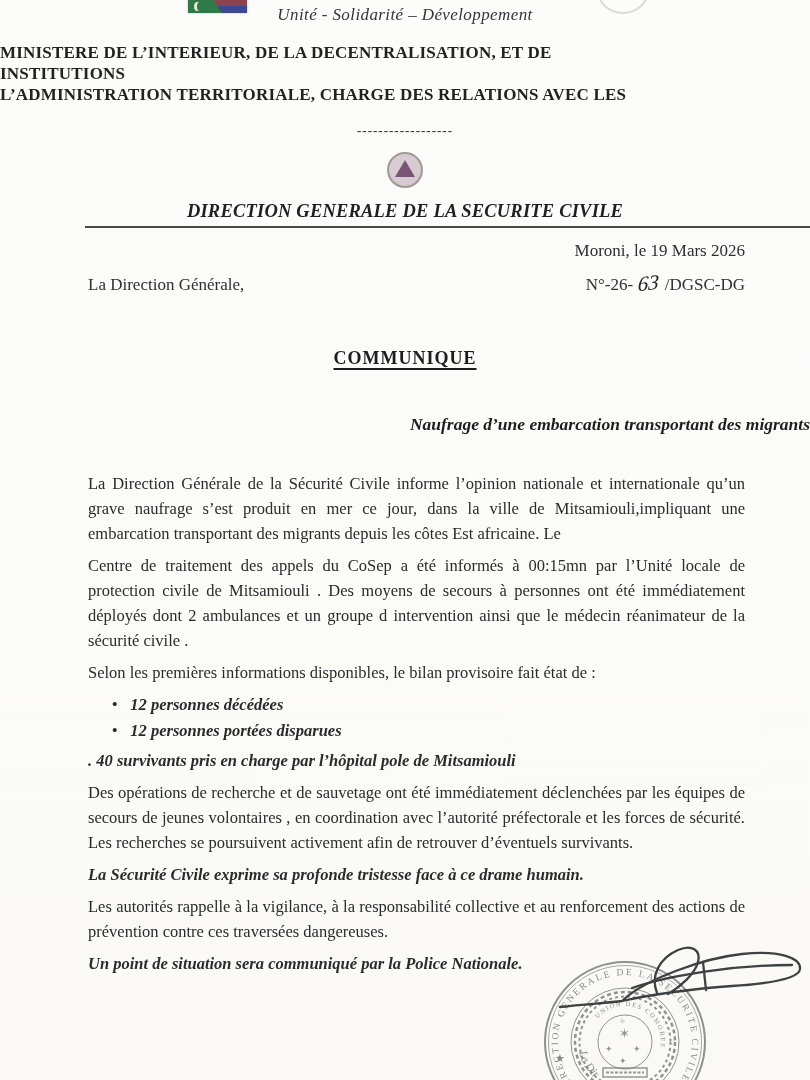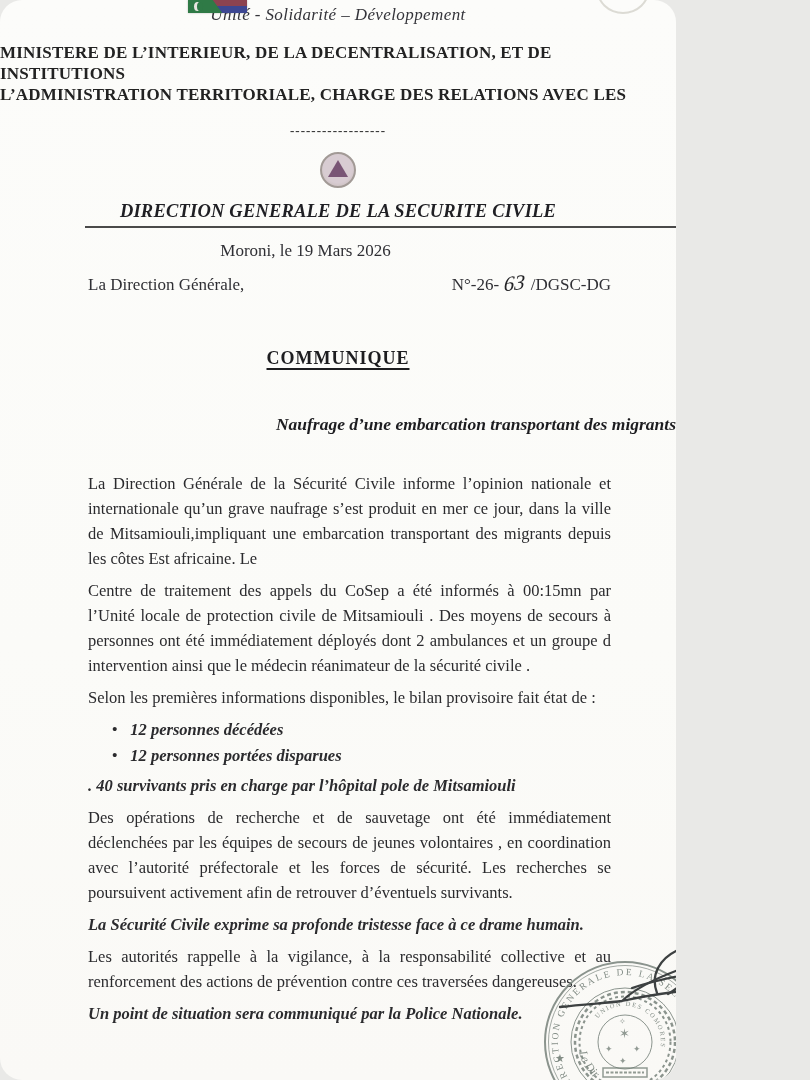--- a/index.html
+++ b/index.html
@@ -3,25 +3,24 @@
 <meta charset="utf-8">
 <style>
   html,body{margin:0;padding:0;}
   body{
     width:810px;height:1080px;
     background:#e9e9e7;
     font-family:"Liberation Serif","DejaVu Serif",serif;
   }
   .page{
     position:relative;
-    width:676px;height:1080px;
+    width:810px;height:1080px;
     background:linear-gradient(180deg,#fcfcfa 0%,#fbfbf8 60%,#faf9f6 100%);
     overflow:hidden;
     color:#2b2b2b;
-    border-radius:22px;
   }
   
   .flag{
     position:absolute;left:188px;top:0;width:59px;height:13px;
     background:linear-gradient(180deg,#8c4350 0 48%,#3d4792 48% 100%);
     box-shadow:0 0 2px rgba(0,0,0,.25);
   }
   .flag .triangle{
     position:absolute;left:0;top:0;width:100%;height:100%;
     background:#2f7a46;
@@ -67,21 +66,21 @@
   }
   .direction{
     margin:13px 0 0;text-align:center;
     font-weight:bold;font-style:italic;font-size:18.5px;color:#1f1f24;
     letter-spacing:.2px;
   }
   .rule{
     margin:4px 0 0 85px;height:2px;background:#4a4a4a;
   }
   .date-line{
-    margin:13px 65px 0 0;text-align:center;font-size:17px;color:#2f2f34;
+    margin:13px 65px 0 0;text-align:right;font-size:17px;color:#2f2f34;
   }
   .ref-row{
     margin:14px 65px 0 88px;
     display:flex;justify-content:space-between;align-items:flex-start;
     font-size:17px;color:#2f2f34;
   }
   .handwritten{
     display:inline-block;
     font-style:italic;font-size:21px;line-height:16px;
     transform:rotate(-6deg) skewX(-10deg);

